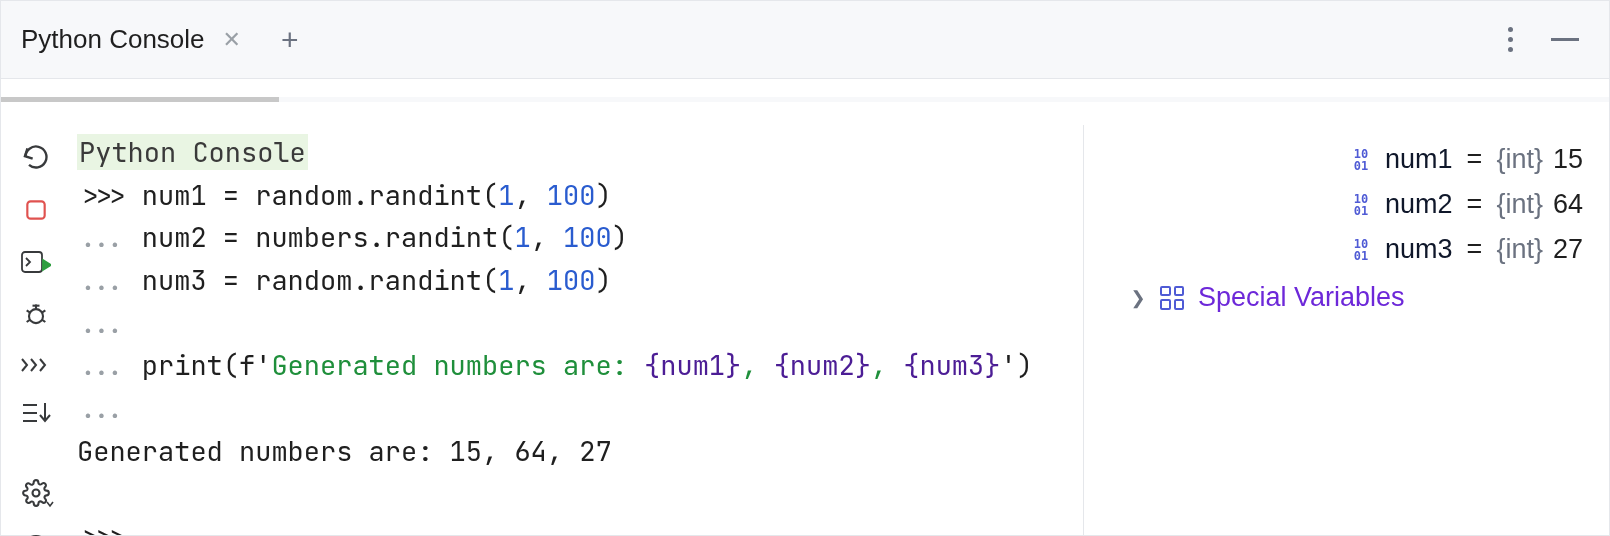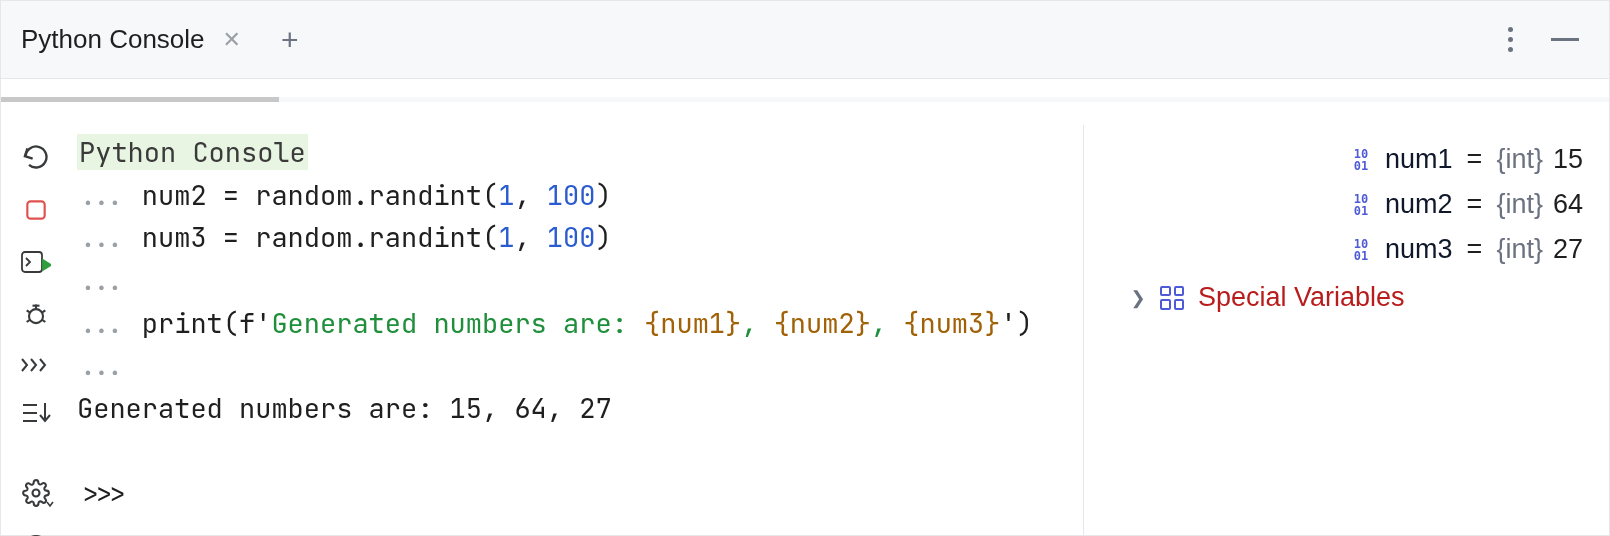--- a/index.html
+++ b/index.html
@@ -29,39 +29,39 @@
   .tool { width:34px; height:34px; display:flex; align-items:center; justify-content:center; color:#383a3c; cursor:pointer;}
   
   
   .console { flex:1; padding:6px 0 0 6px; font-family: "JetBrains Mono","Menlo","Consolas",monospace; font-size:27px; line-height:1.58; overflow:hidden;}
   .console .title{ background:#e9f5e3; display:inline; padding:0 2px; color:#3a3a3a;}
   .line { white-space:pre; color:#1f1f1f;}
   .prompt{ color:#1f1f1f;}
   .cont{ color:#9aa0a6;}
   .num{ color:#2a5ccf;}
   .str{ color:#1f8f3b;}
-  .brace{ color:#a16207;}
+  .brace{ color:#4c1d95;}
   .quote{ color:#1f1f1f;}
   .plain{ color:#1f1f1f;}
   
   
   .varpanel { width:526px; border-left:1px solid #e5e7eb; padding:12px 20px; font-size:27px;}
   .var-row { display:flex; align-items:center; gap:10px; padding:7px 6px 7px 62px; cursor:pointer; position:relative;justify-content:flex-end;}
   .var-ic{ width:28px; height:28px; display:inline-flex; align-items:center; justify-content:center;}
   .var-ic.int{ color:#4f5bd5; font-family:monospace; font-size:12px; line-height:1; font-weight:600; }
   .var-ic.int span{ display:inline-block;}
   .var-name{ color:#0f172a;}
   .var-eq{ color:#1f1f1f; padding:0 4px;}
   .var-type{ color:#6b7280;}
   .var-val{ color:#1f1f1f;}
   .special-row{ padding-left:26px; display:flex; align-items:center; gap:14px; padding-top:10px; cursor:pointer;}
   .chev{ color:#6b7280; font-size:18px; width:16px; text-align:center;}
   .grid-ic{ width:24px;height:24px; display:inline-grid; grid-template-columns:1fr 1fr; grid-template-rows:1fr 1fr; gap:3px;}
   .grid-ic span{ border:2px solid #4f5bd5; border-radius:2px;}
-  .sv-label{ color:#b91c1c;text-align:center;}
+  .sv-label{ color:#6d28d9;text-align:center;}
   
   svg{ display:block;}
 </style>
 </head>
 <body>
 
 <div class="root">
 
   <div class="tabbar">
     <div class="tabbar-left">
@@ -148,21 +148,22 @@
             <circle cx="15" cy="10" r="3"></circle>
           </svg>
         <svg style="position:absolute;right:-4px;bottom:-4px;" width="10" height="10" viewBox="0 0 10 10">
             <polyline points="2 3 5 7 8 3" fill="none" stroke="#383a3c" stroke-width="1.6"></polyline>
           </svg>
       </div>
     </div>
 
     <div class="console">
       <div><span class="title">Python Console</span></div>
-      <div class="line"><span class="cont">...</span> <span class="plain">num2 = random.randint(</span><span class="num">1</span><span class="plain">, </span><span class="num">100</span><span class="plain">)</span></div>
+      <div class="line"><span class="prompt">&gt;&gt;&gt;</span> <span class="plain">num1 = random.randint(</span><span class="num">1</span><span class="plain">, </span><span class="num">100</span><span class="plain">)</span></div>
+      <div class="line"><span class="cont">...</span> <span class="plain">num2 = numbers.randint(</span><span class="num">1</span><span class="plain">, </span><span class="num">100</span><span class="plain">)</span></div>
       <div class="line"><span class="cont">...</span> <span class="plain">num3 = random.randint(</span><span class="num">1</span><span class="plain">, </span><span class="num">100</span><span class="plain">)</span></div>
       <div class="line"><span class="cont">...</span></div>
       <div class="line"><span class="cont">...</span> <span class="plain">print(</span><span class="plain">f</span><span class="quote">'</span><span class="str">Generated numbers are: </span><span class="brace">{num1}</span><span class="str">, </span><span class="brace">{num2}</span><span class="str">, </span><span class="brace">{num3}</span><span class="quote">'</span><span class="plain">)</span></div>
       <div class="line"><span class="cont">...</span></div>
       <div class="line">Generated numbers are: 15, 64, 27</div>
       <div class="line">&nbsp;</div>
       <div class="line"><span class="prompt">&gt;&gt;&gt;</span> </div>
     </div>
 
     <div class="varpanel">

